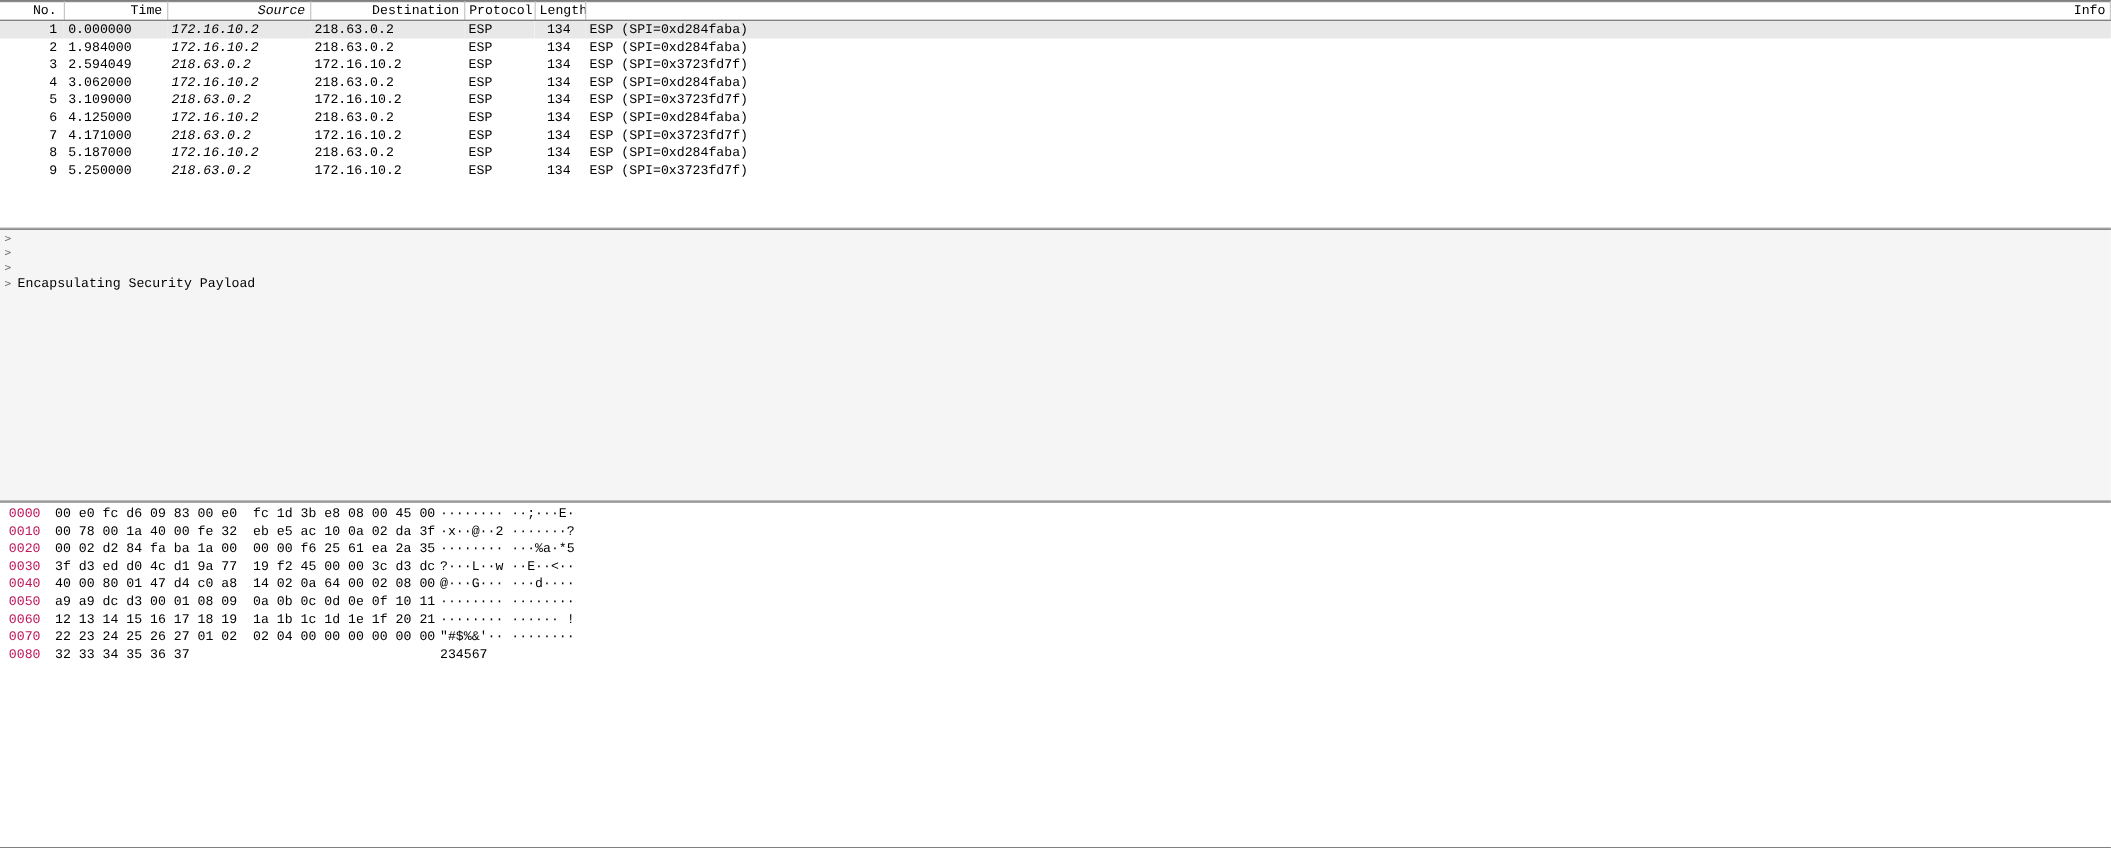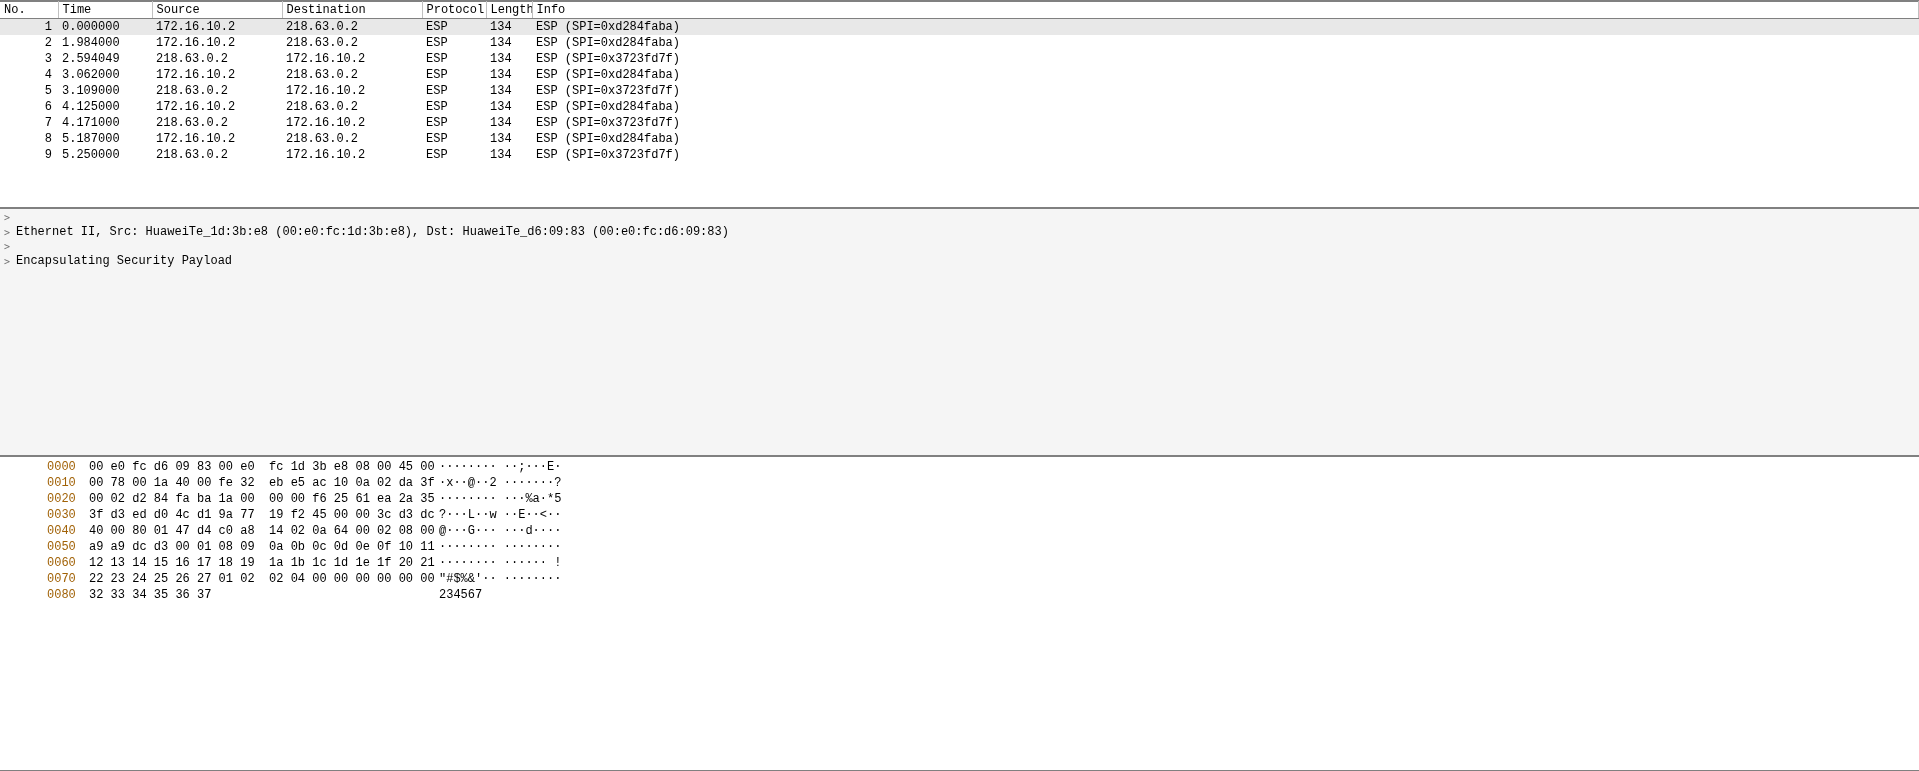--- a/index.html
+++ b/index.html
@@ -16,42 +16,42 @@
   }
   .panel {
     border-top: 1px solid #808080;
     border-bottom: 1px solid #808080;
     overflow: auto;
   }
   
   #packet-list { height: 208px; }
   #packet-list table { border-collapse: collapse; width: 100%; table-layout: fixed; }
   #packet-list th {
-    text-align: left;
+    text-align: right;
     font-weight: normal;
     background: #ffffff;
     border-right: 1px solid #c0c0c0;
     border-bottom: 1px solid #808080;
     border-top: 1px solid #808080;
     padding: 1px 4px;
     white-space: nowrap;
     overflow: hidden;
   }
   #packet-list td {
     padding: 1px 4px;
     white-space: nowrap;
     overflow: hidden;
   }
   .col-no { width: 58px; text-align: right; padding-right: 6px !important; }
   th.col-no { text-align: left; }
   .col-time { width: 94px; }
-  .col-src { width: 130px; }
+  .col-src { width: 130px; font-style: italic; }
   .col-dst { width: 140px; }
   .col-proto { width: 64px; }
-  .col-len { width: 46px; text-align: left; padding-right: 6px !important; }
+  .col-len { width: 46px; text-align: center; padding-right: 6px !important; }
   th.col-len { text-align: left; margin-left: 40px; }
   .col-info { }
   tr.selected td { background: #e8e8e8; }
   
   #details { height: 248px; padding: 2px 0 2px 0; background: #f5f5f5; }
   .tree-row {
     display: flex;
     align-items: center;
     padding: 1px 4px;
     white-space: nowrap;
@@ -60,21 +60,21 @@
   .expander {
     width: 12px;
     color: #707070;
     font-family: Consolas, monospace;
     font-size: 10px;
     user-select: none;
   }
   
   #hex { flex: 1; padding: 2px 8px; white-space: pre; line-height: 16px; }
   .hex-row { display: flex; }
-  .hex-offset { color: #a16207; width: 42px; margin-left: 39px; }
+  .hex-offset { color: #be185d; width: 42px; }
   .hex-bytes { width: 350px; }
   .hex-ascii { }
 </style>
 </head>
 <body>
 
 <div id="packet-list" class="panel">
   <table>
     <thead>
       <tr>
@@ -172,21 +172,20 @@
       </tbody>
   </table>
 </div>
 
 <div id="details" class="panel">
     <div class="tree-row">
       <span class="expander">&gt;</span>
     </div>
     <div class="tree-row">
       <span class="expander">&gt;</span>
-      <span>Ethernet II, Src: HuaweiTe_1d:3b:e8 (00:e0:fc:1d:3b:e8), Dst: HuaweiTe_d6:09:83 (00:e0:fc:d6:09:83)</span>
     </div>
     <div class="tree-row">
       <span class="expander">&gt;</span>
     </div>
     <div class="tree-row">
       <span class="expander">&gt;</span>
       <span>Encapsulating Security Payload</span>
     </div>
   </div>
 

